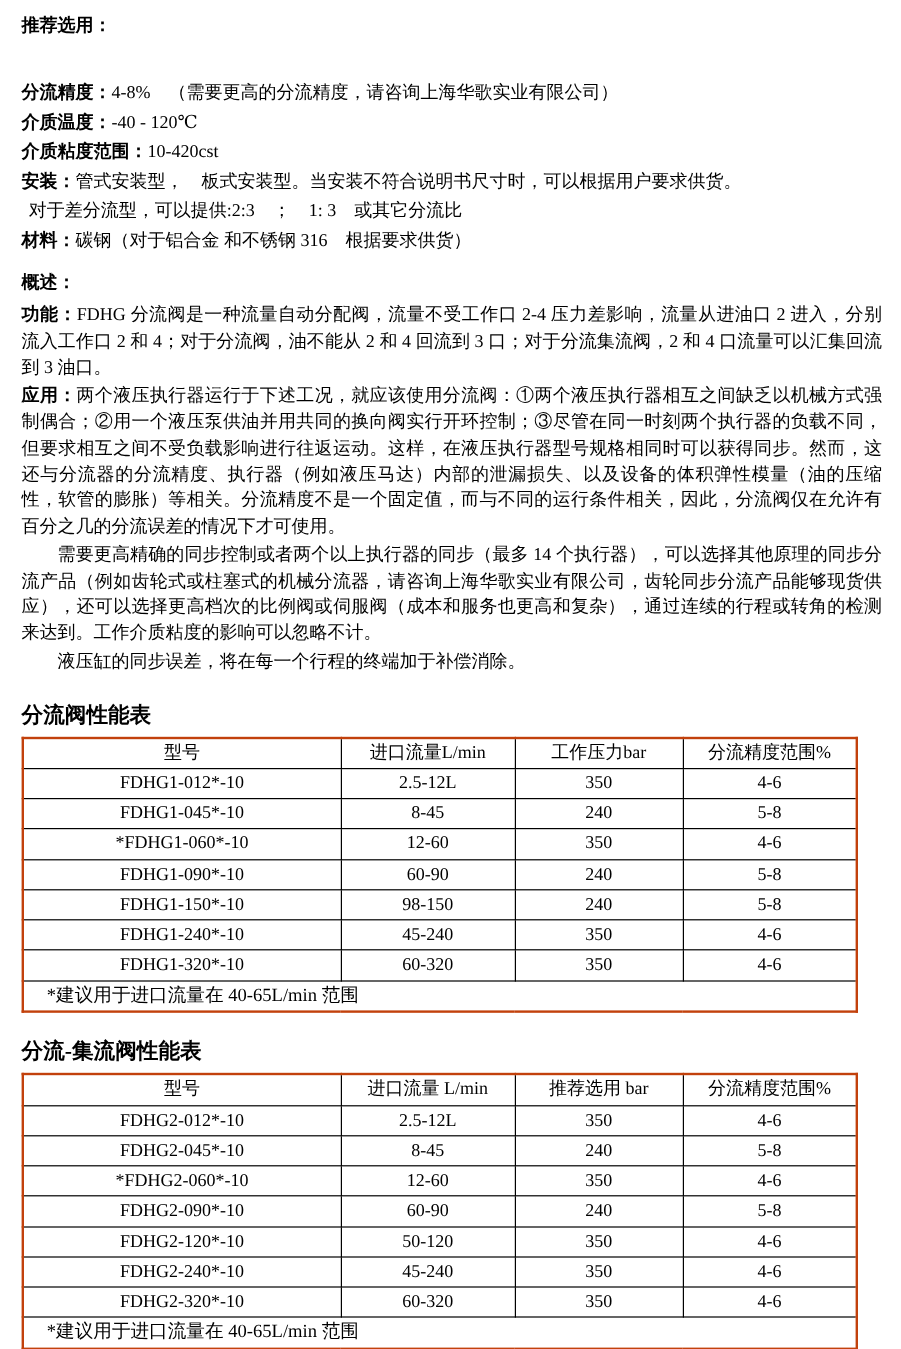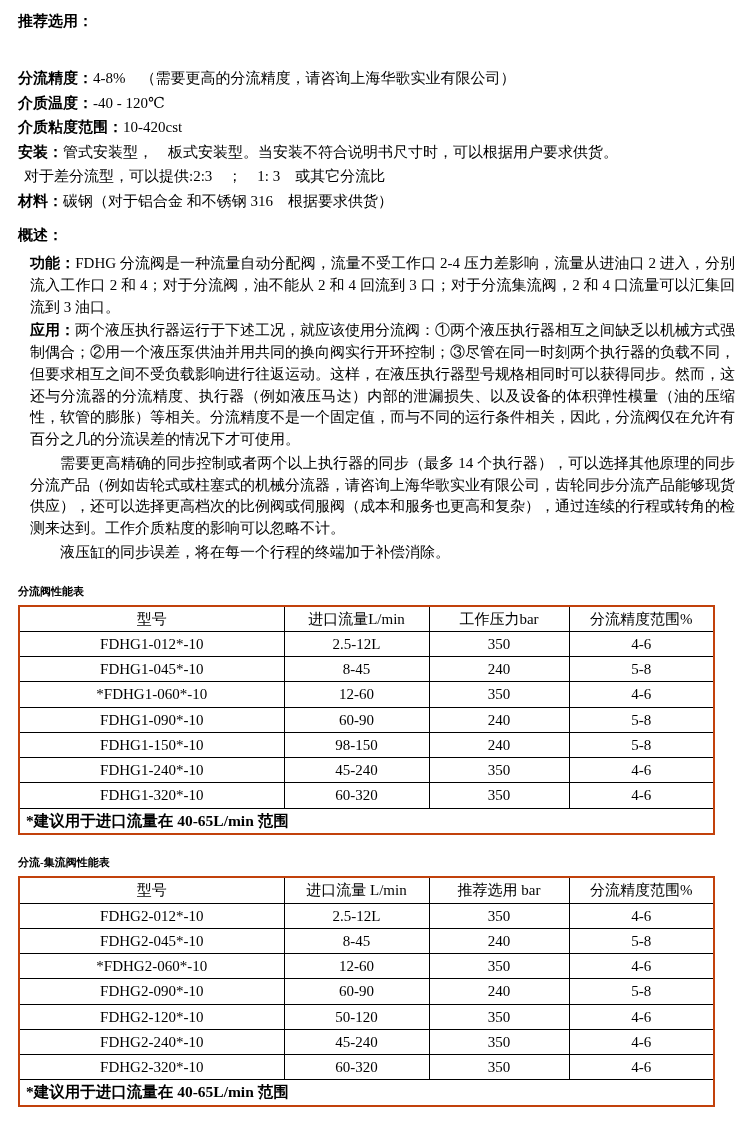--- a/index.html
+++ b/index.html
@@ -18,51 +18,51 @@
     font-weight: bold;
     margin: 2px 0 8px 0;
   }
   .spec-block { margin-bottom: 14px; margin-top: 36px; }
   .spec-line { line-height: 1.5; margin: 2px 0; }
   .spec-line .lbl { font-weight: bold; }
   .spec-line .val { font-weight: normal; }
   .spec-line.no-label { padding-left: 6px; }
   .overview-block { margin-bottom: 10px; }
   .para {
-    margin: 0 0 2px 12px;
+    margin: 0 0 2px 0;
     line-height: 1.45;
     text-align: justify;
   }
   .para .lbl { font-weight: bold; }
   .para.indent { text-indent: 2em; }
   .table-title {
     font-weight: bold;
-    font-size: 11px;
+    font-size: 18px;
     margin: 20px 0 6px 0;
   }
   .table-title.second { margin-top: 20px; }
   table.perf {
     border-collapse: collapse;
     width: 695px;
     border: 2px solid #c2410c;
     table-layout: fixed;
   }
   table.perf th, table.perf td {
     border: 1px solid #000;
     text-align: center;
     vertical-align: middle;
     padding: 2px 4px;
     font-size: 15px;
     font-weight: normal;
     line-height: 1.35;
   }
   table.perf tfoot td {
     text-align: left;
-    font-weight: bold;
-    padding-left: 6px;
+    font-weight: normal;
+    padding-left: 19px;
     font-size: 15.5px;
   }
 </style>
 </head>
 <body>
 
 <div class="page">
 
   <div class="section-heading">推荐选用：</div>
 

